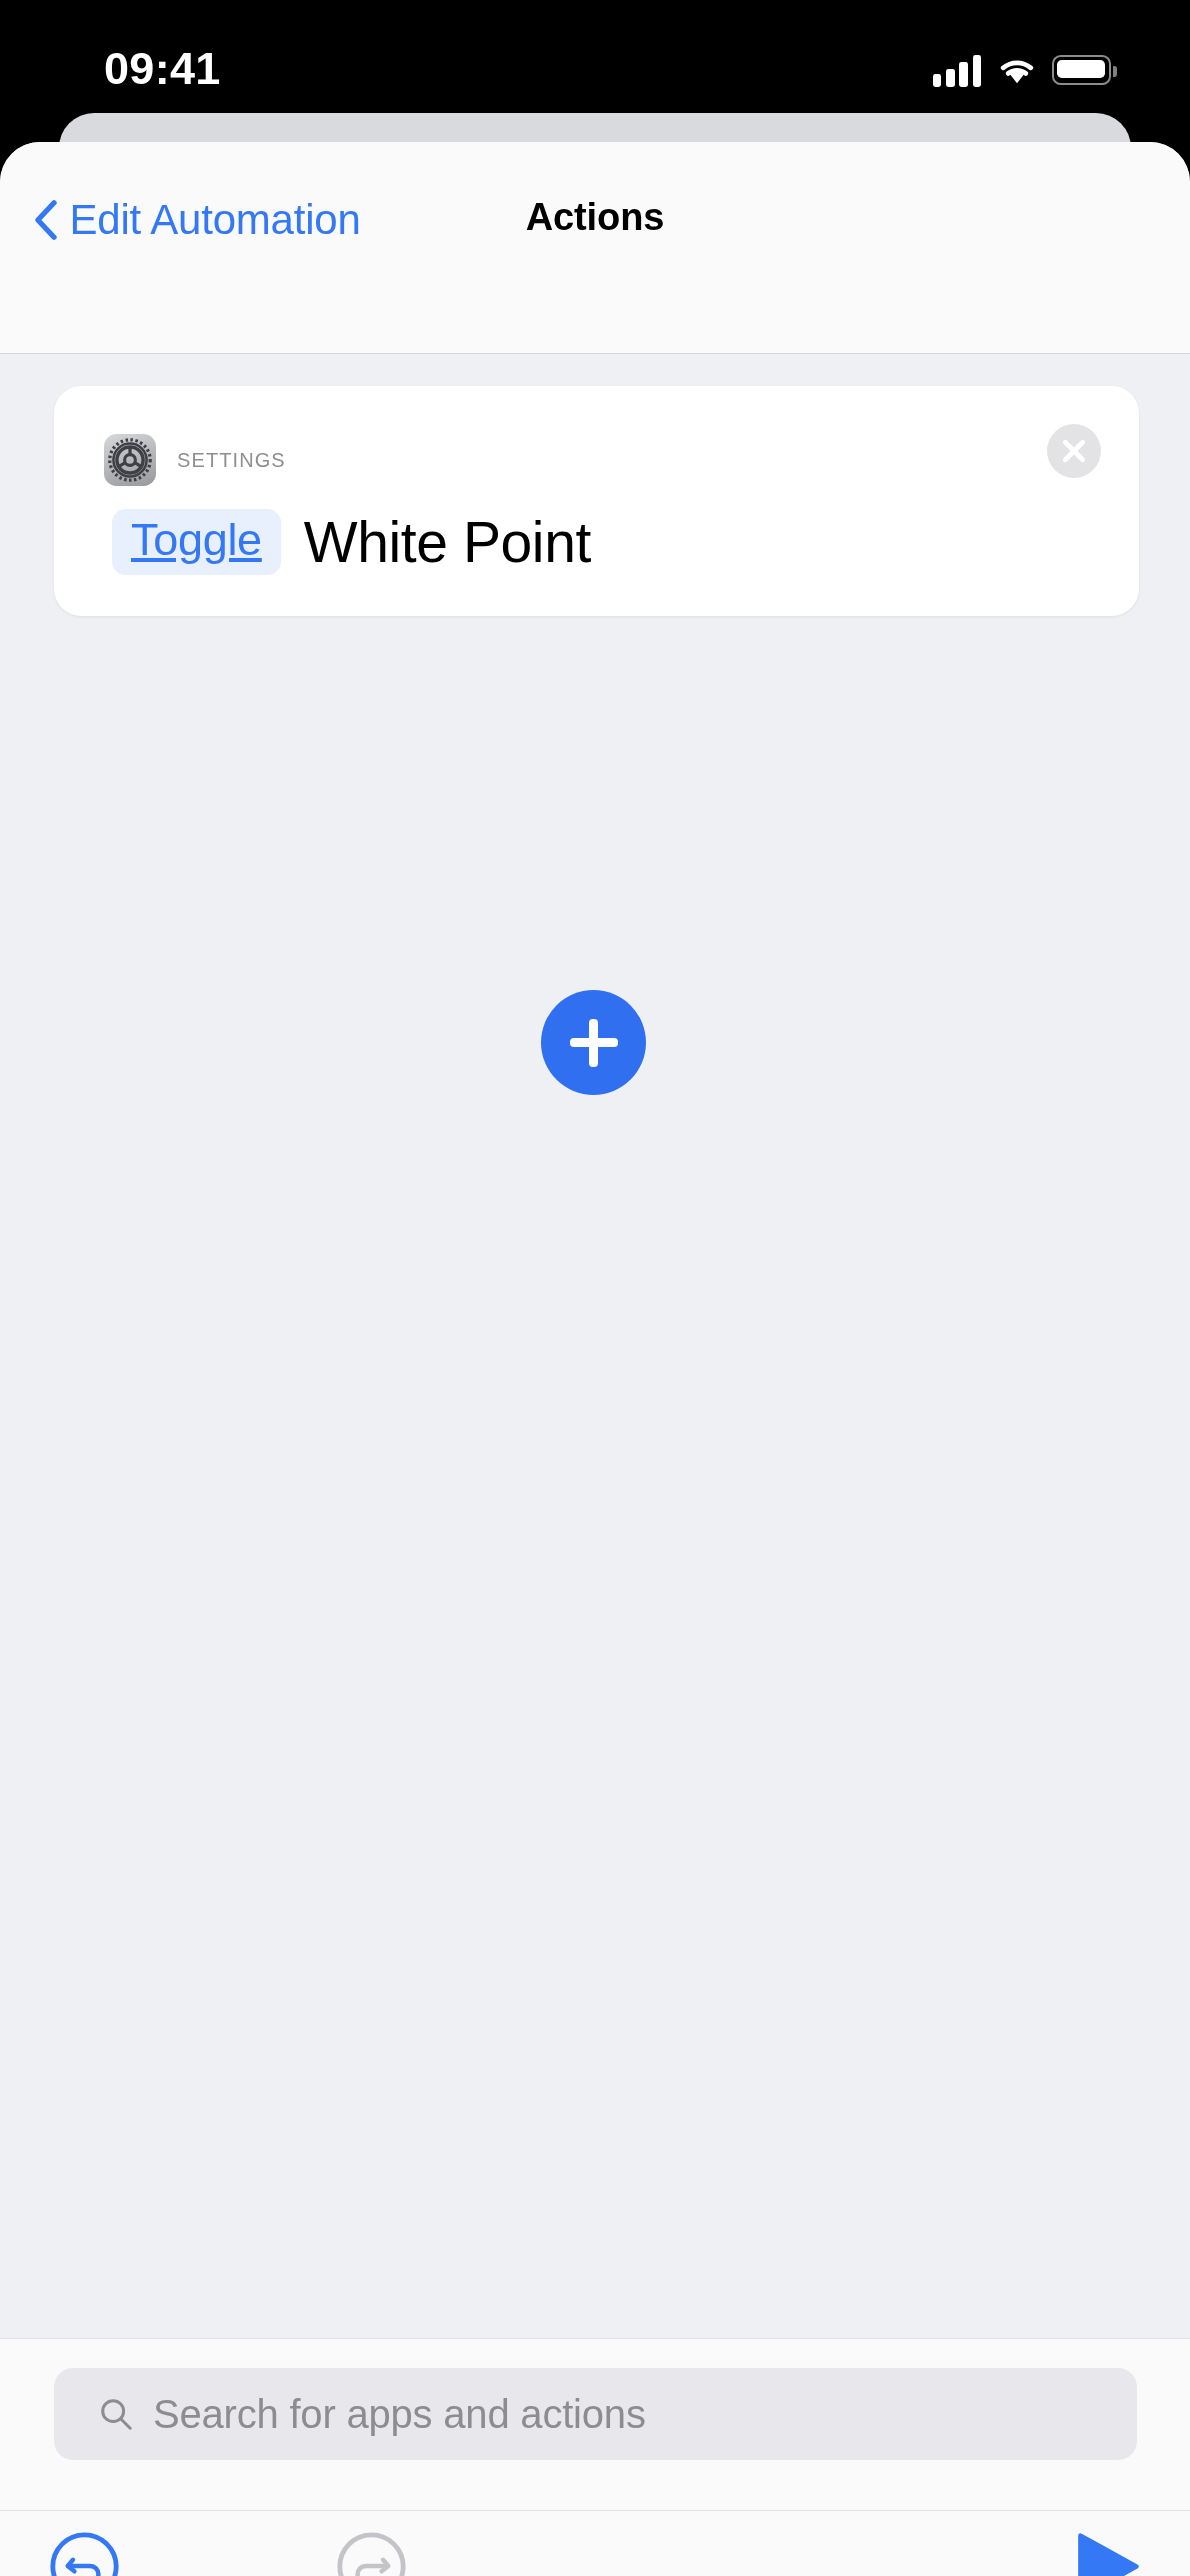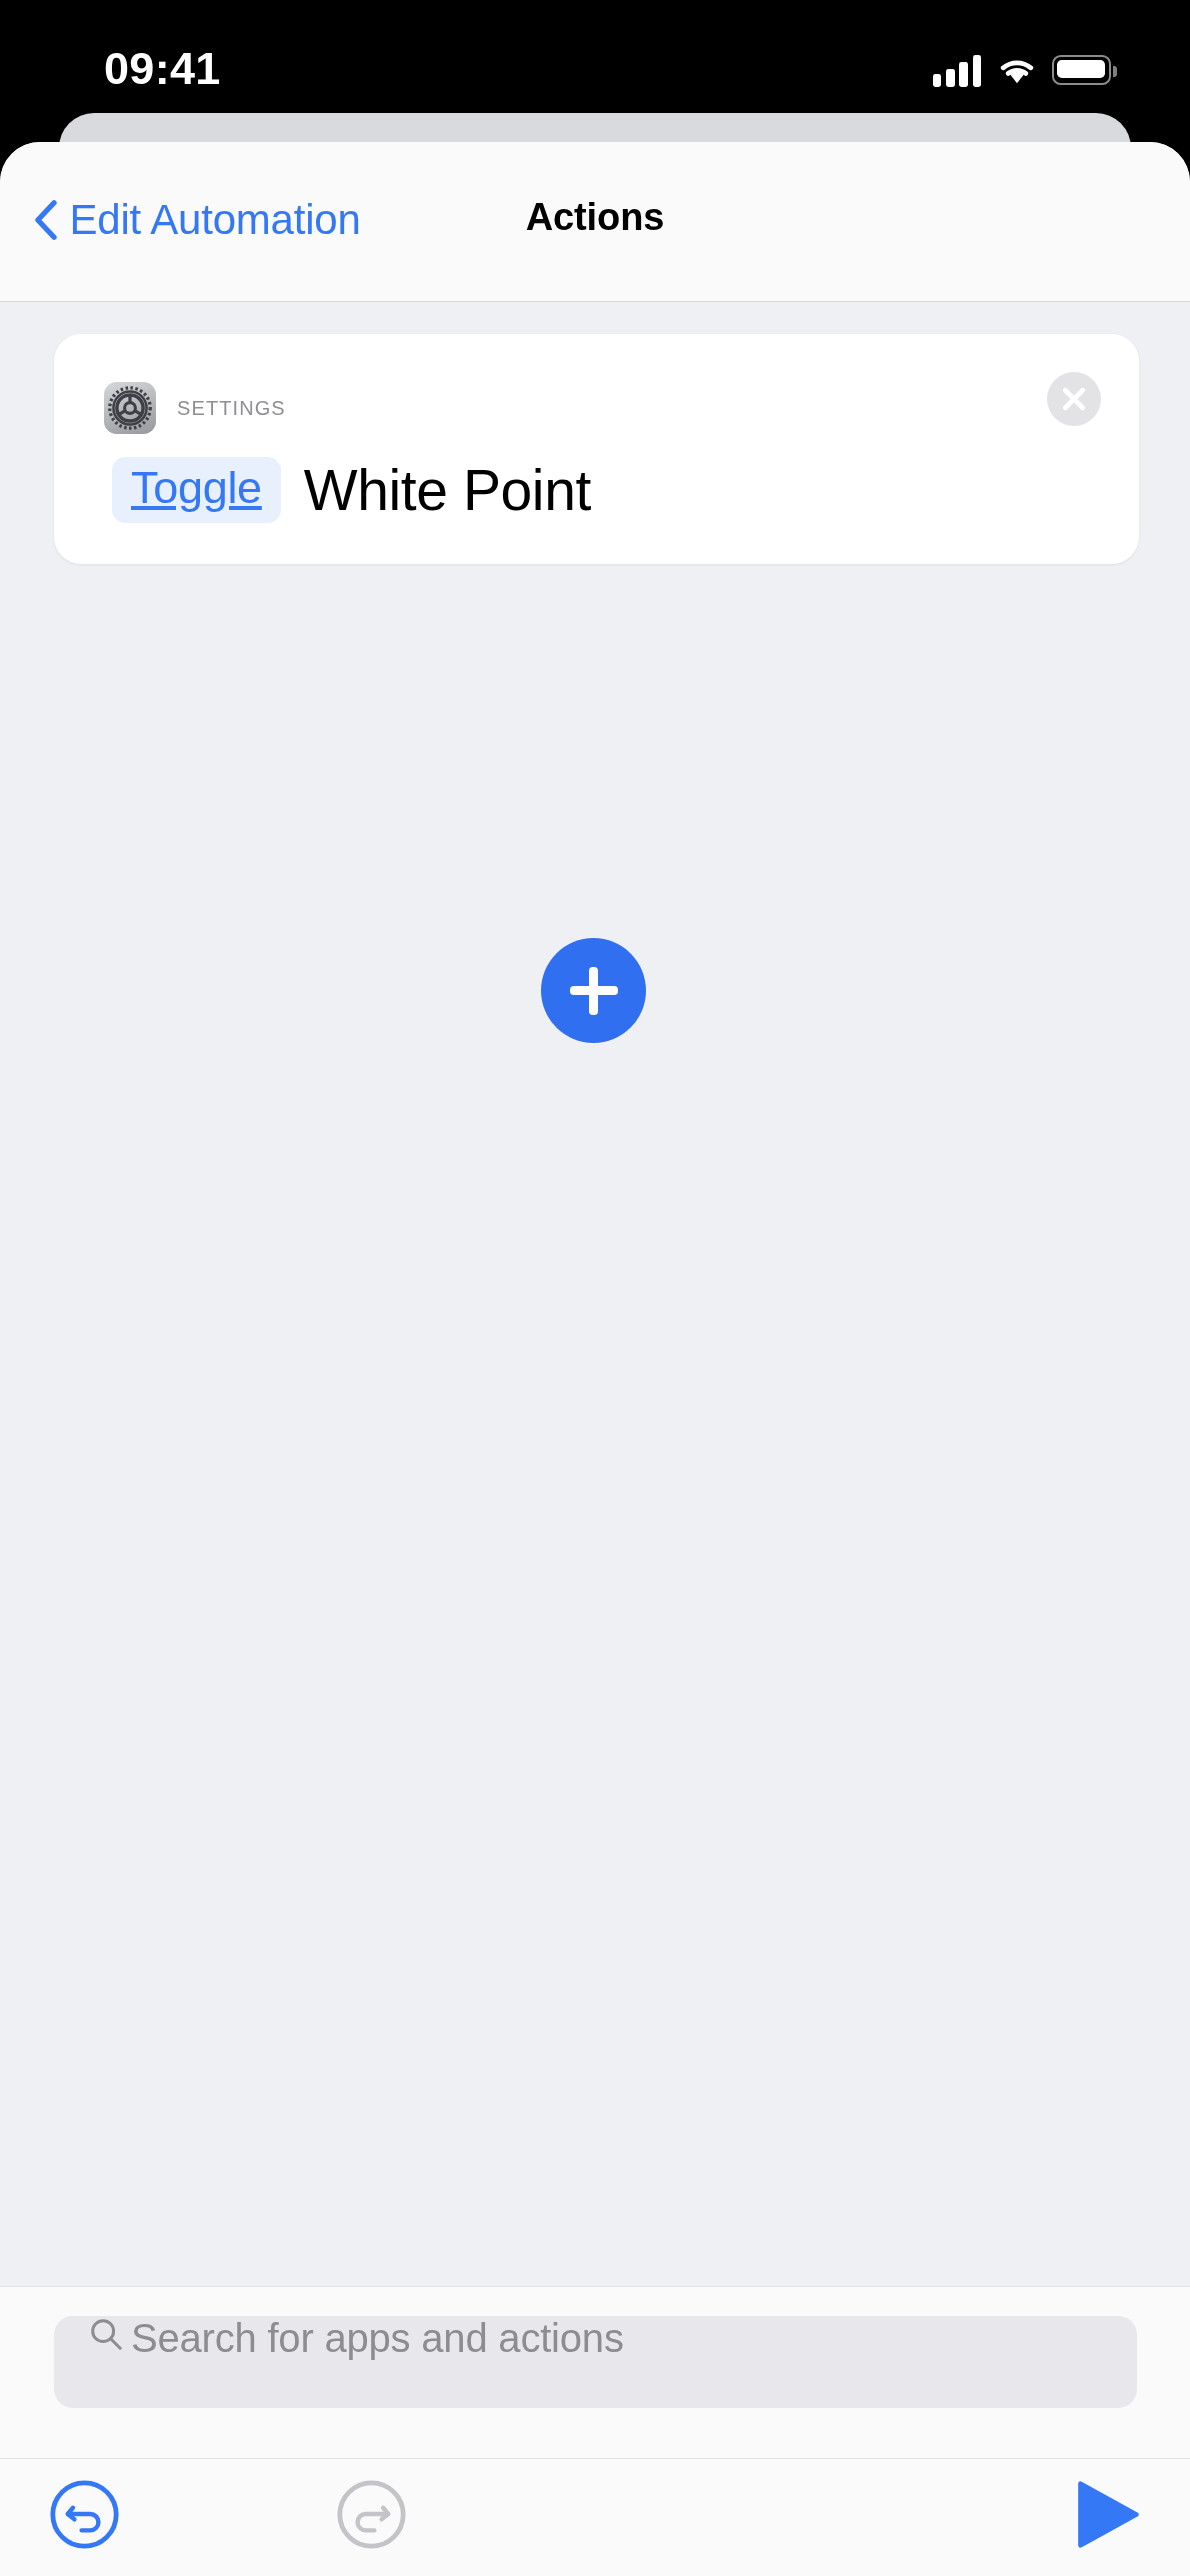--- a/index.html
+++ b/index.html
@@ -117,21 +117,21 @@
     height: 2434px;
     background: #eff0f4;
     border-radius: 40px 40px 0 0;
     overflow: hidden;
     z-index: 10;
   }
 
   
   .navbar {
     position: relative;
-    height: 160px;
+    height: 212px;
     background: #fafafb;
     border-bottom: 1px solid #d6d6da;
     box-sizing: border-box;
   }
   .nav-back {
     position: absolute;
     left: 33px;
     top: 48px;
     height: 59px;
     display: flex;
@@ -278,23 +278,23 @@
   }
   .search-bar {
     position: absolute;
     left: 54px;
     top: 29px;
     width: 1083px;
     height: 92px;
     background: #e8e8ec;
     border-radius: 19px;
     display: flex;
-    align-items: flex-start;
-    gap: 7px;
-    padding: 0 34px;
+    align-items: center;
+    gap: 19px;
+    padding: 0 44px;
     box-sizing: border-box;
     cursor: text;
   }
   .search-ico { width: 36px; height: 36px; display:block; flex:none; }
   .search-input {
     border: none;
     background: transparent;
     outline: none;
     font-family: "Liberation Sans", sans-serif;
     font-size: 40px;

